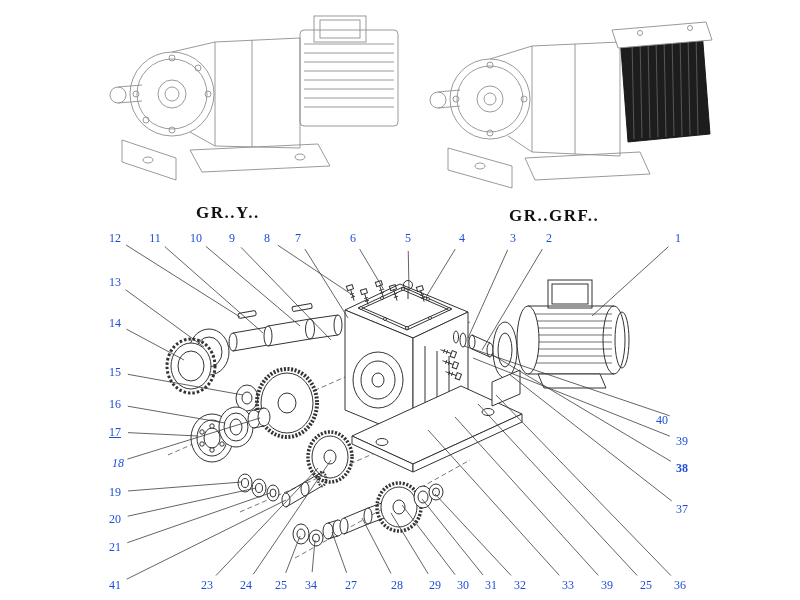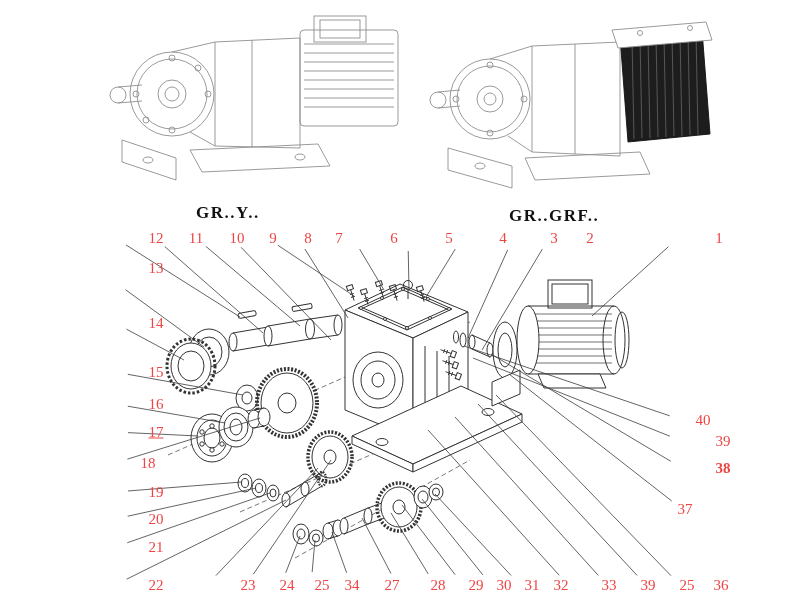--- a/index.html
+++ b/index.html
@@ -1,19 +1,19 @@
 <!DOCTYPE html>
 <html><head>
 <meta charset="utf-8">
 <style>
   html,body{margin:0;padding:0;width:800px;height:600px;background:#ffffff;overflow:hidden;}
   .page{position:relative;width:800px;height:456px;font-family:"Liberation Serif",serif;color:#111;padding-left:48px;}
   #art{position:absolute;left:0;top:0;}
   .model-label{position:absolute;font-weight:700;font-size:17px;letter-spacing:1.5px;color:#111;white-space:nowrap;}
-  .callout{position:absolute;transform:translate(-50%,-50%);font-size:15px;line-height:1;color:#ef4444;margin-left:41px;}
+  .callout{position:absolute;transform:translate(-50%,-50%);font-size:12px;line-height:1;color:#1d4ed8;}
 </style>
 </head>
 <body>
 
 <div class="page">
 
   <svg id="art" width="800" height="600" viewBox="0 0 800 600">
     <defs>
       <g id="bolt">
         <rect x="-3" y="-9" width="6" height="4.5" fill="none"></rect>
@@ -375,42 +375,42 @@
       <span class="callout" style="left: 513px; top: 238px;">3</span>
       <span class="callout" style="left: 462px; top: 238px;">4</span>
       <span class="callout" style="left: 408px; top: 238px;">5</span>
       <span class="callout" style="left: 353px; top: 238px;">6</span>
       <span class="callout" style="left: 298px; top: 238px;">7</span>
       <span class="callout" style="left: 267px; top: 238px;">8</span>
       <span class="callout" style="left: 232px; top: 238px;">9</span>
       <span class="callout" style="left: 196px; top: 238px;">10</span>
       <span class="callout" style="left: 155px; top: 238px;">11</span>
       <span class="callout" style="left: 115px; top: 238px;">12</span>
-      <span class="callout" style="left: 115px; top: 268px;">13</span>
+      <span class="callout" style="left: 115px; top: 282px;">13</span>
       <span class="callout" style="left: 115px; top: 323px;">14</span>
       <span class="callout" style="left: 115px; top: 372px;">15</span>
       <span class="callout" style="left: 115px; top: 404px;">16</span>
       <span class="callout" style="left: 115px; top: 432px; text-decoration: underline;">17</span>
-      <span class="callout" style="left: 107px; top: 463px;">18</span>
+      <span class="callout" style="left: 118px; top: 463px; font-style: italic;">18</span>
       <span class="callout" style="left: 115px; top: 492px;">19</span>
       <span class="callout" style="left: 115px; top: 519px;">20</span>
       <span class="callout" style="left: 115px; top: 547px;">21</span>
-      <span class="callout" style="left: 115px; top: 585px;">22</span>
+      <span class="callout" style="left: 115px; top: 585px;">41</span>
       <span class="callout" style="left: 207px; top: 585px;">23</span>
       <span class="callout" style="left: 246px; top: 585px;">24</span>
       <span class="callout" style="left: 281px; top: 585px;">25</span>
       <span class="callout" style="left: 311px; top: 585px;">34</span>
       <span class="callout" style="left: 351px; top: 585px;">27</span>
       <span class="callout" style="left: 397px; top: 585px;">28</span>
       <span class="callout" style="left: 435px; top: 585px;">29</span>
       <span class="callout" style="left: 463px; top: 585px;">30</span>
       <span class="callout" style="left: 491px; top: 585px;">31</span>
       <span class="callout" style="left: 520px; top: 585px;">32</span>
       <span class="callout" style="left: 568px; top: 585px;">33</span>
       <span class="callout" style="left: 607px; top: 585px;">39</span>
       <span class="callout" style="left: 646px; top: 585px;">25</span>
       <span class="callout" style="left: 680px; top: 585px;">36</span>
-      <span class="callout" style="left: 644px; top: 509px;">37</span>
+      <span class="callout" style="left: 682px; top: 509px;">37</span>
       <span class="callout" style="left: 682px; top: 468px; font-weight: bold;">38</span>
       <span class="callout" style="left: 682px; top: 441px;">39</span>
       <span class="callout" style="left: 662px; top: 420px;">40</span>
     </div>
 </div>
 
 </body></html>

